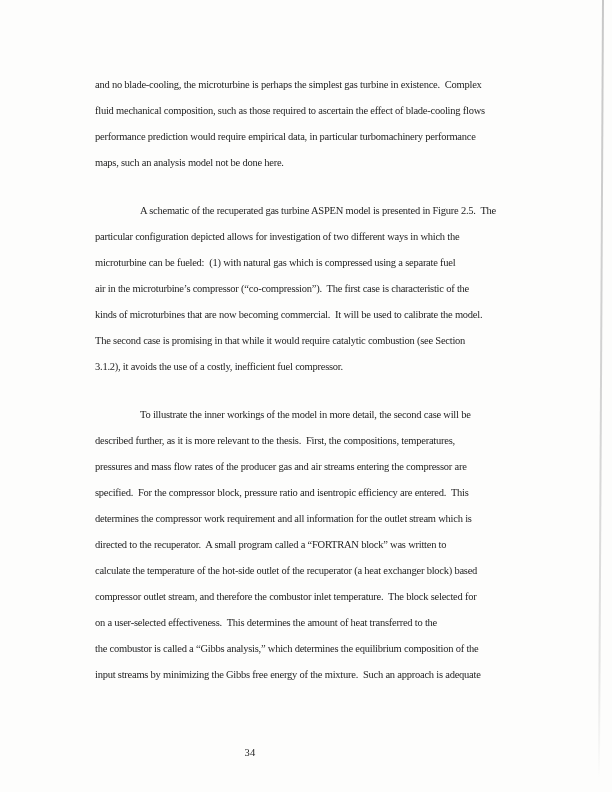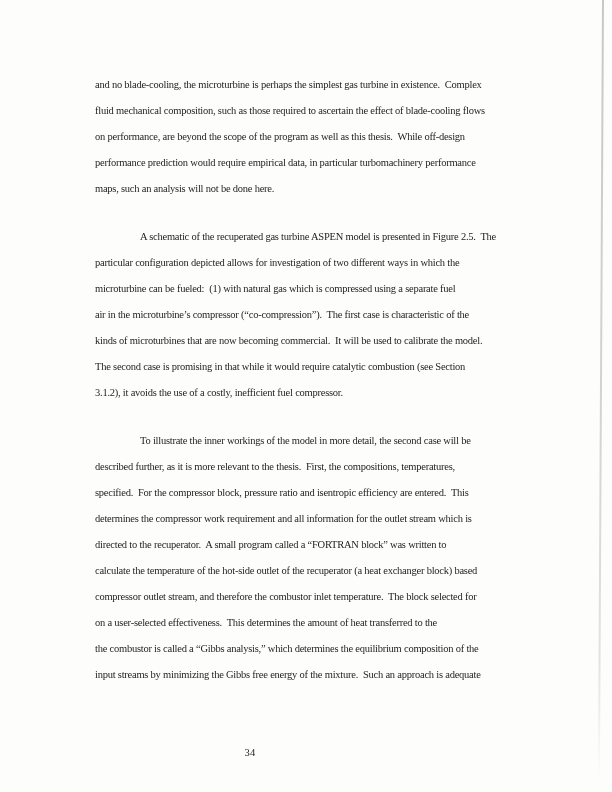--- a/index.html
+++ b/index.html
@@ -63,36 +63,36 @@
 </style>
 </head>
 <body>
 
 <div class="page">
   <div class="scan-edge"></div>
   <main class="textblock">
       <div class="paragraph">
         <div class="line first">and no blade-cooling, the microturbine is perhaps the simplest gas turbine in existence.  Complex</div>
         <div class="line">fluid mechanical composition, such as those required to ascertain the effect of blade-cooling flows</div>
-        <div class="line">on performance, are beyond the scope of the program as well as this thesis.  While off-design</div>
         <div class="line">performance prediction would require empirical data, in particular turbomachinery performance</div>
-        <div class="line">maps, such an analysis will not be done here.</div>
+        <div class="line">maps, such an analysis model not be done here.</div>
       </div>
       <div class="paragraph indent">
         <div class="line first">A schematic of the recuperated gas turbine ASPEN model is presented in Figure 2.5.  The</div>
         <div class="line">particular configuration depicted allows for investigation of two different ways in which the</div>
         <div class="line">microturbine can be fueled:  (1) with natural gas which is compressed using a separate fuel</div>
         <div class="line">air in the microturbine’s compressor (“co-compression”).  The first case is characteristic of the</div>
         <div class="line">kinds of microturbines that are now becoming commercial.  It will be used to calibrate the model.</div>
         <div class="line">The second case is promising in that while it would require catalytic combustion (see Section</div>
         <div class="line">3.1.2), it avoids the use of a costly, inefficient fuel compressor.</div>
       </div>
       <div class="paragraph indent">
         <div class="line first">To illustrate the inner workings of the model in more detail, the second case will be</div>
         <div class="line">described further, as it is more relevant to the thesis.  First, the compositions, temperatures,</div>
+        <div class="line">pressures and mass flow rates of the producer gas and air streams entering the compressor are</div>
         <div class="line">specified.  For the compressor block, pressure ratio and isentropic efficiency are entered.  This</div>
         <div class="line">determines the compressor work requirement and all information for the outlet stream which is</div>
         <div class="line">directed to the recuperator.  A small program called a “FORTRAN block” was written to</div>
         <div class="line">calculate the temperature of the hot-side outlet of the recuperator (a heat exchanger block) based</div>
         <div class="line">compressor outlet stream, and therefore the combustor inlet temperature.  The block selected for</div>
         <div class="line">on a user-selected effectiveness.  This determines the amount of heat transferred to the</div>
         <div class="line">the combustor is called a “Gibbs analysis,” which determines the equilibrium composition of the</div>
         <div class="line">input streams by minimizing the Gibbs free energy of the mixture.  Such an approach is adequate</div>
       </div>
     </main>

